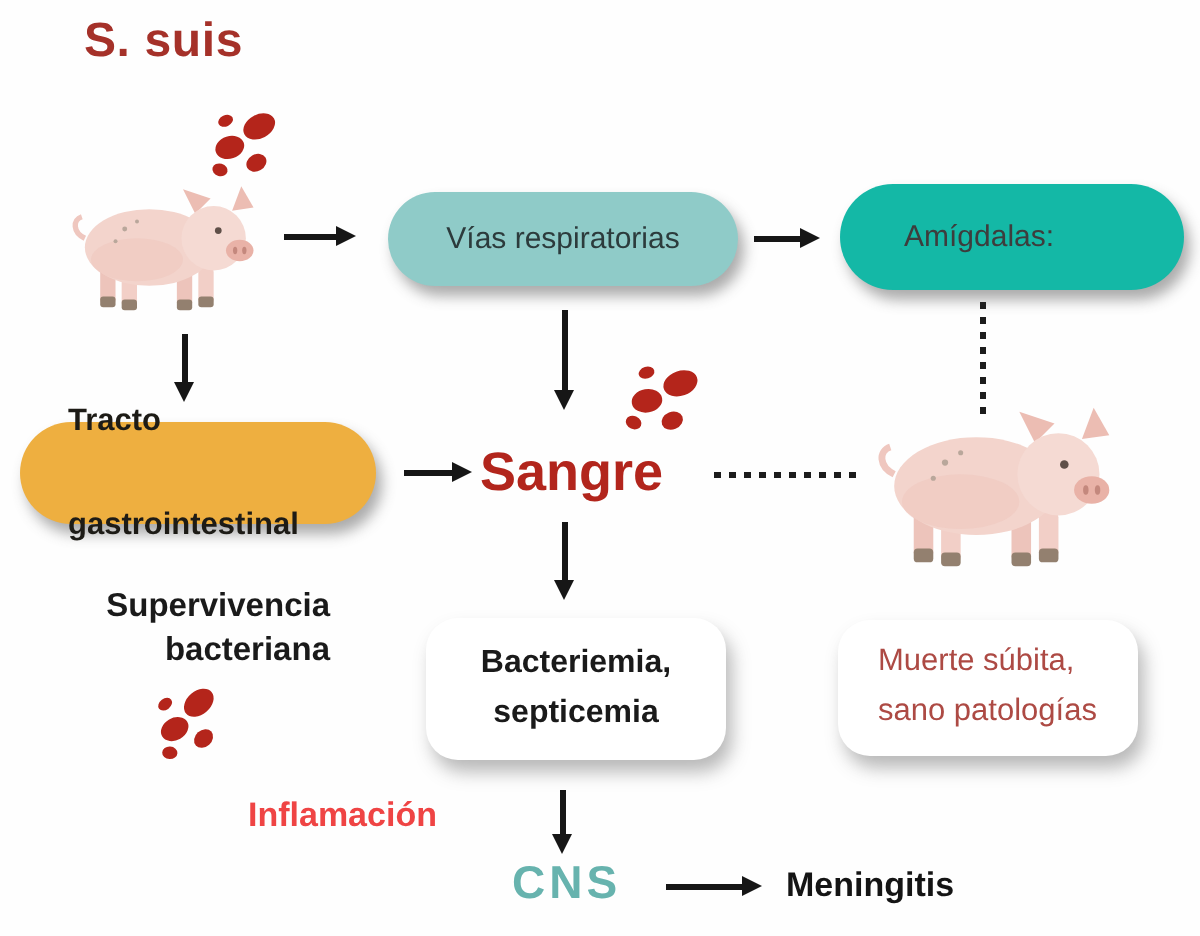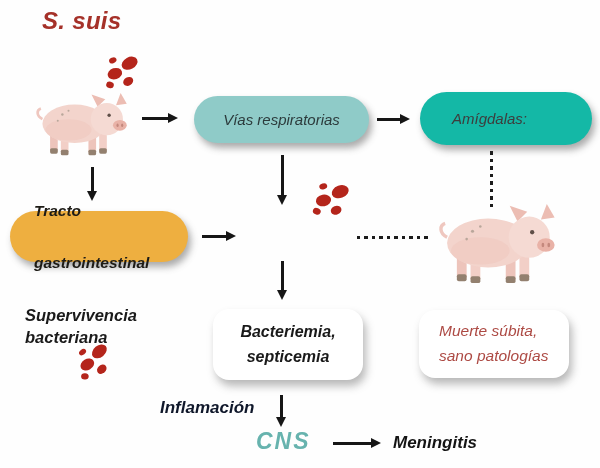--- a/index.html
+++ b/index.html
@@ -1,21 +1,20 @@
 <!DOCTYPE html>
 <html><head>
 <meta charset="utf-8">
 <style>
   html,body { margin:0; padding:0; background:#ffffff; }
   .canvas {
     position:relative; width:600px; height:468px;
     background:#fefefe; overflow:hidden;
     font-family:"Liberation Sans", sans-serif;
     color:#161616;
-    font-style:italic;
   }
   .abs { position:absolute; }
 
   
   .title { left:42px; top:7px; font-size:24px; font-weight:bold; color:#a53129; letter-spacing:.3px; }
 
   
   .pill {
     display:flex; flex-direction:column; justify-content:center;
     box-shadow:3px 5px 7px rgba(70,70,70,.45);
@@ -46,23 +45,23 @@
     align-items:center; text-align:center;
   }
   .muerte {
     left:419px; top:310px; width:150px; height:68px;
     font-size:15.5px; color:#ad4a44; line-height:1.6;
     padding-left:20px; box-sizing:border-box;
   }
 
   
   .sangre { left:240px; top:221px; font-size:27px; font-weight:bold; color:#b2251c; }
-  .supervivencia { left:25px; top:304px; width:140px; text-align:left;
+  .supervivencia { left:25px; top:292px; width:140px; text-align:right;
                    font-size:16.5px; font-weight:bold; line-height:1.35; color:#1a1a1a; }
-  .inflamacion { left:124px; top:398px; font-size:17px; font-weight:bold; color:#0f172a;margin-left:36px; }
+  .inflamacion { left:124px; top:398px; font-size:17px; font-weight:bold; color:#ef4444; }
   .cns { left:256px; top:428px; font-size:23px; font-weight:bold; color:#67b3ae; letter-spacing:2px; }
   .meningitis { left:393px; top:433px; font-size:17px; font-weight:bold; color:#141414; }
 
   
   .arr-r { height:3px; background:#161616; }
   .arr-r::after { content:""; position:absolute; right:-9px; top:-4px;
     border-top:5.5px solid transparent; border-bottom:5.5px solid transparent;
     border-left:10px solid #161616; }
   .arr-d { width:3px; background:#161616; }
   .arr-d::after { content:""; position:absolute; bottom:-9px; left:-4px;
@@ -165,20 +164,21 @@
 
   <div class="abs pill amigdalas">
     <span>Amígdalas:</span>
   </div>
 
   <div class="abs pill tracto">
     <span>Tracto</span>
     <span>gastrointestinal</span>
   </div>
 
+  <div class="abs sangre">Sangre</div>
 
   <div class="abs supervivencia">
     <span>Supervivencia</span><br>
     <span>bacteriana</span>
   </div>
 
   <div class="abs whitebox bacteriemia">
     <span>Bacteriemia,</span>
     <span>septicemia</span>
   </div>

